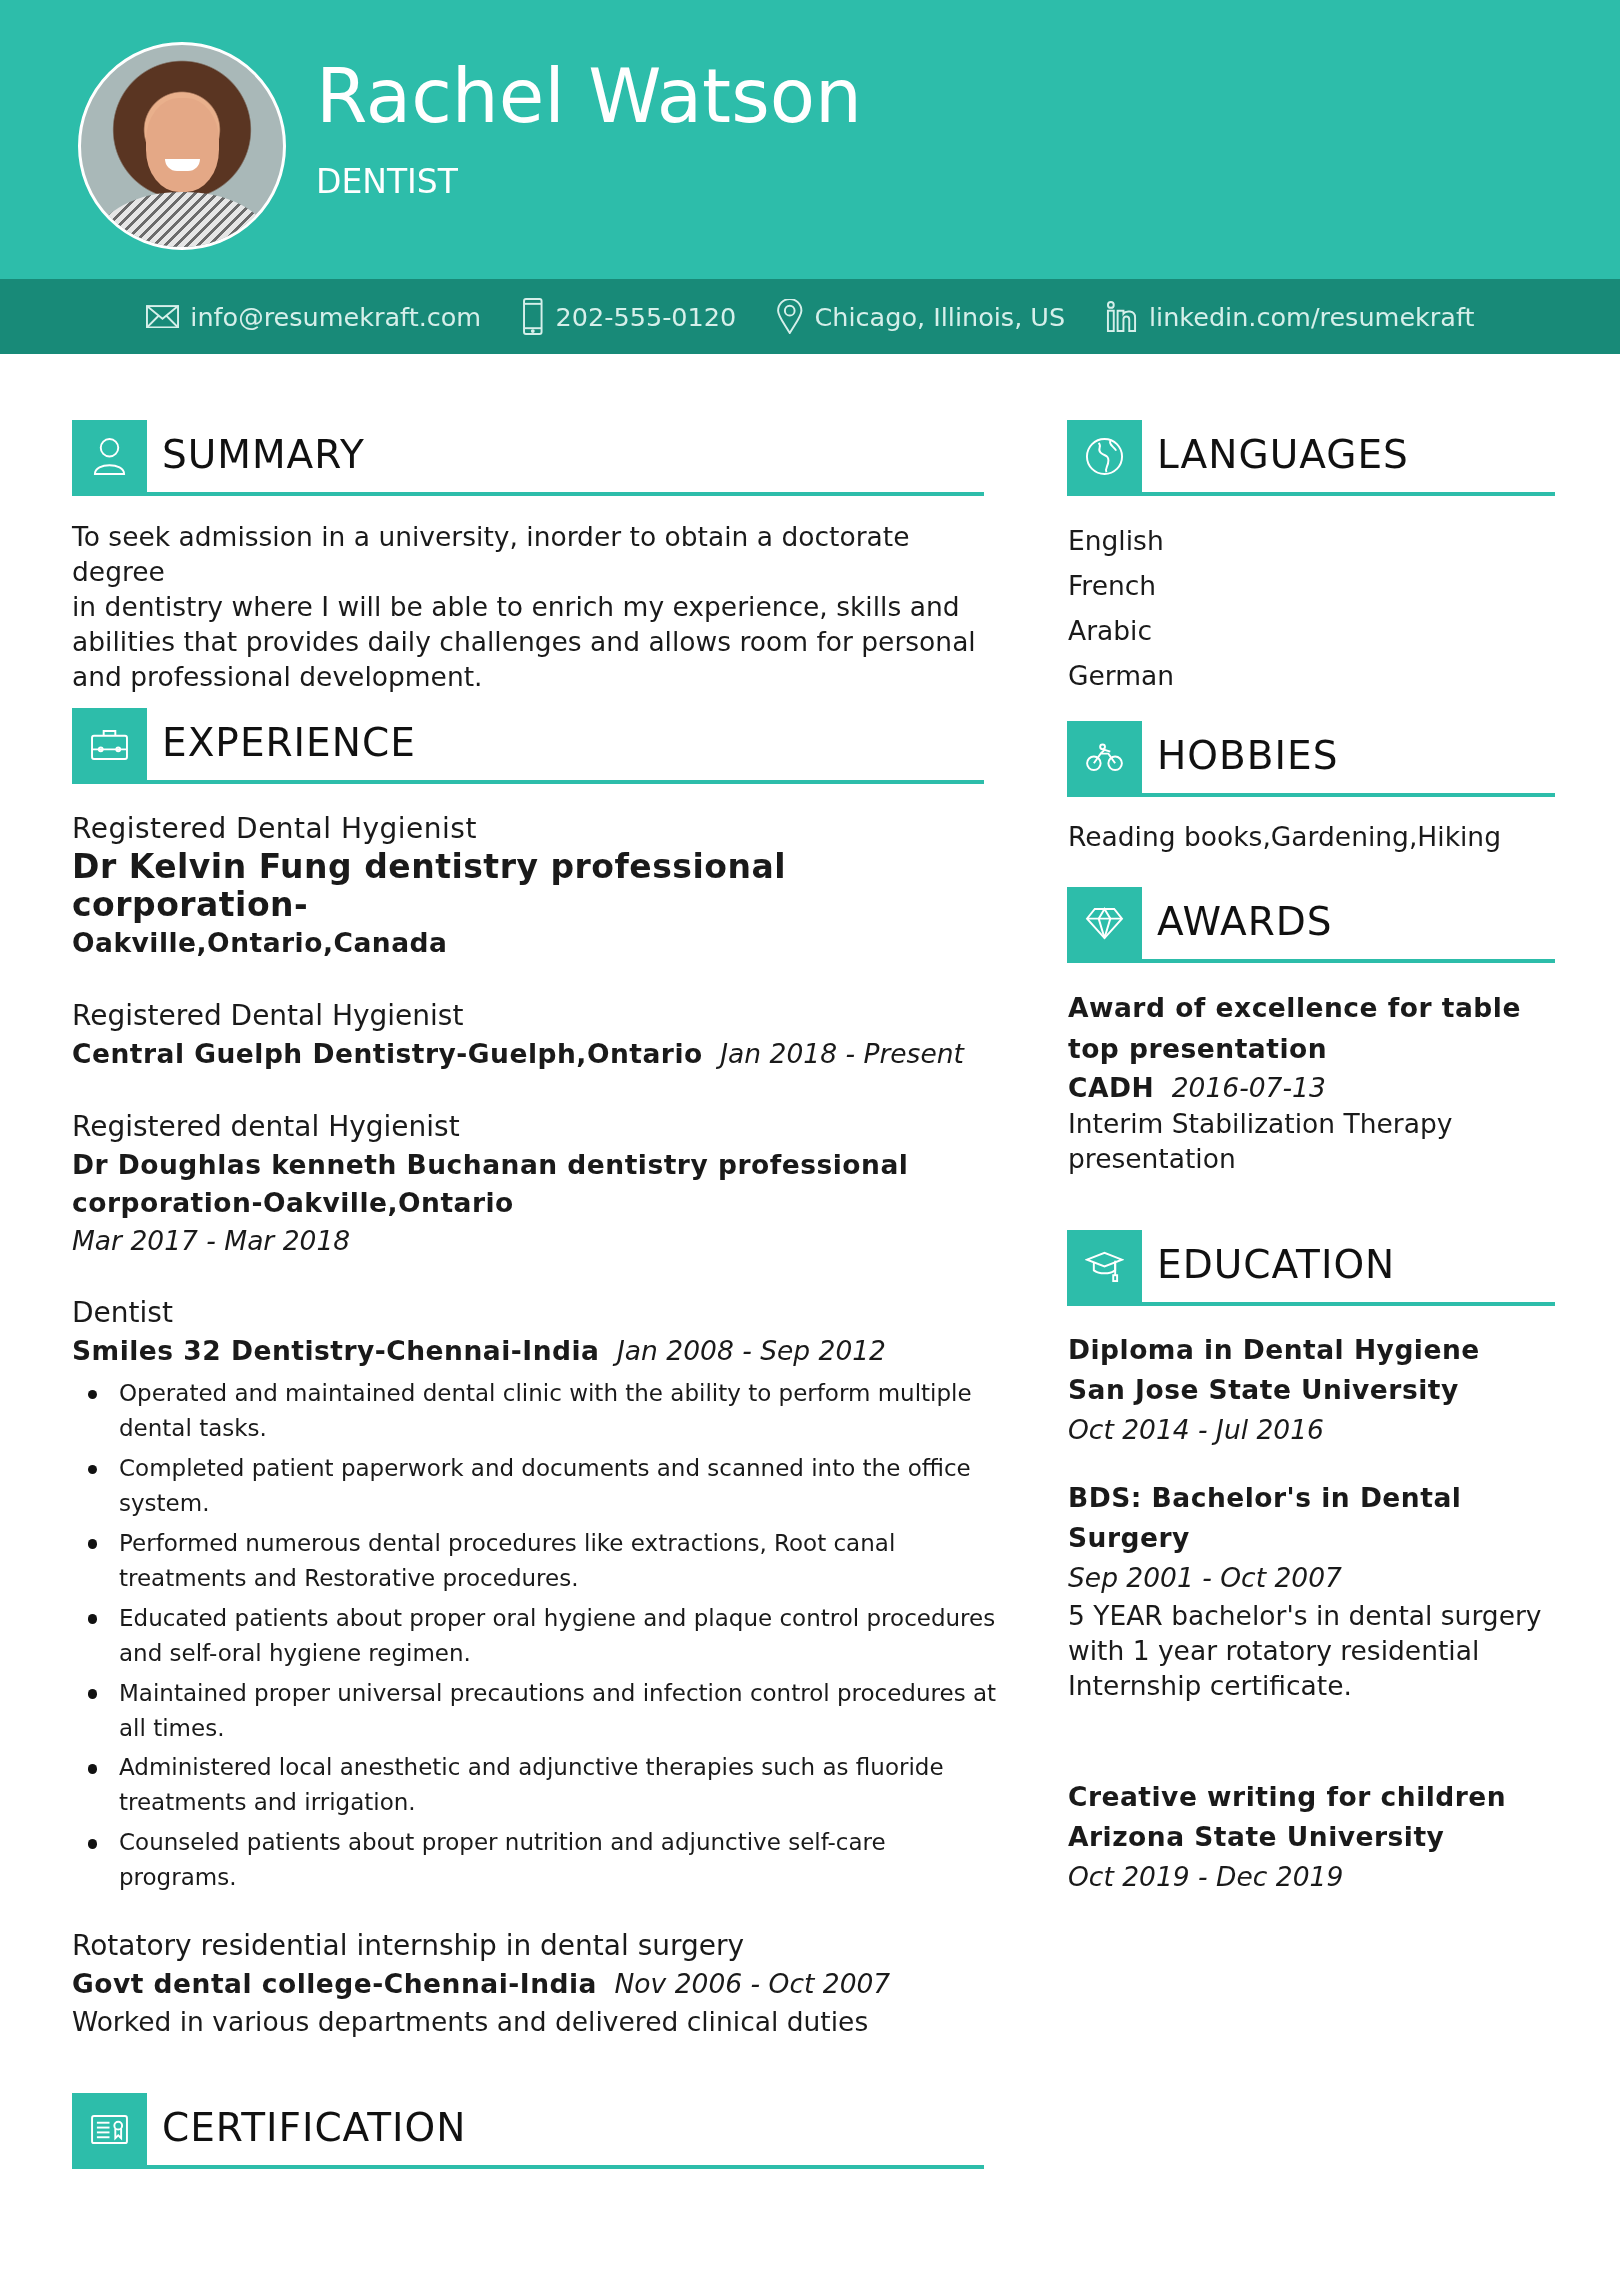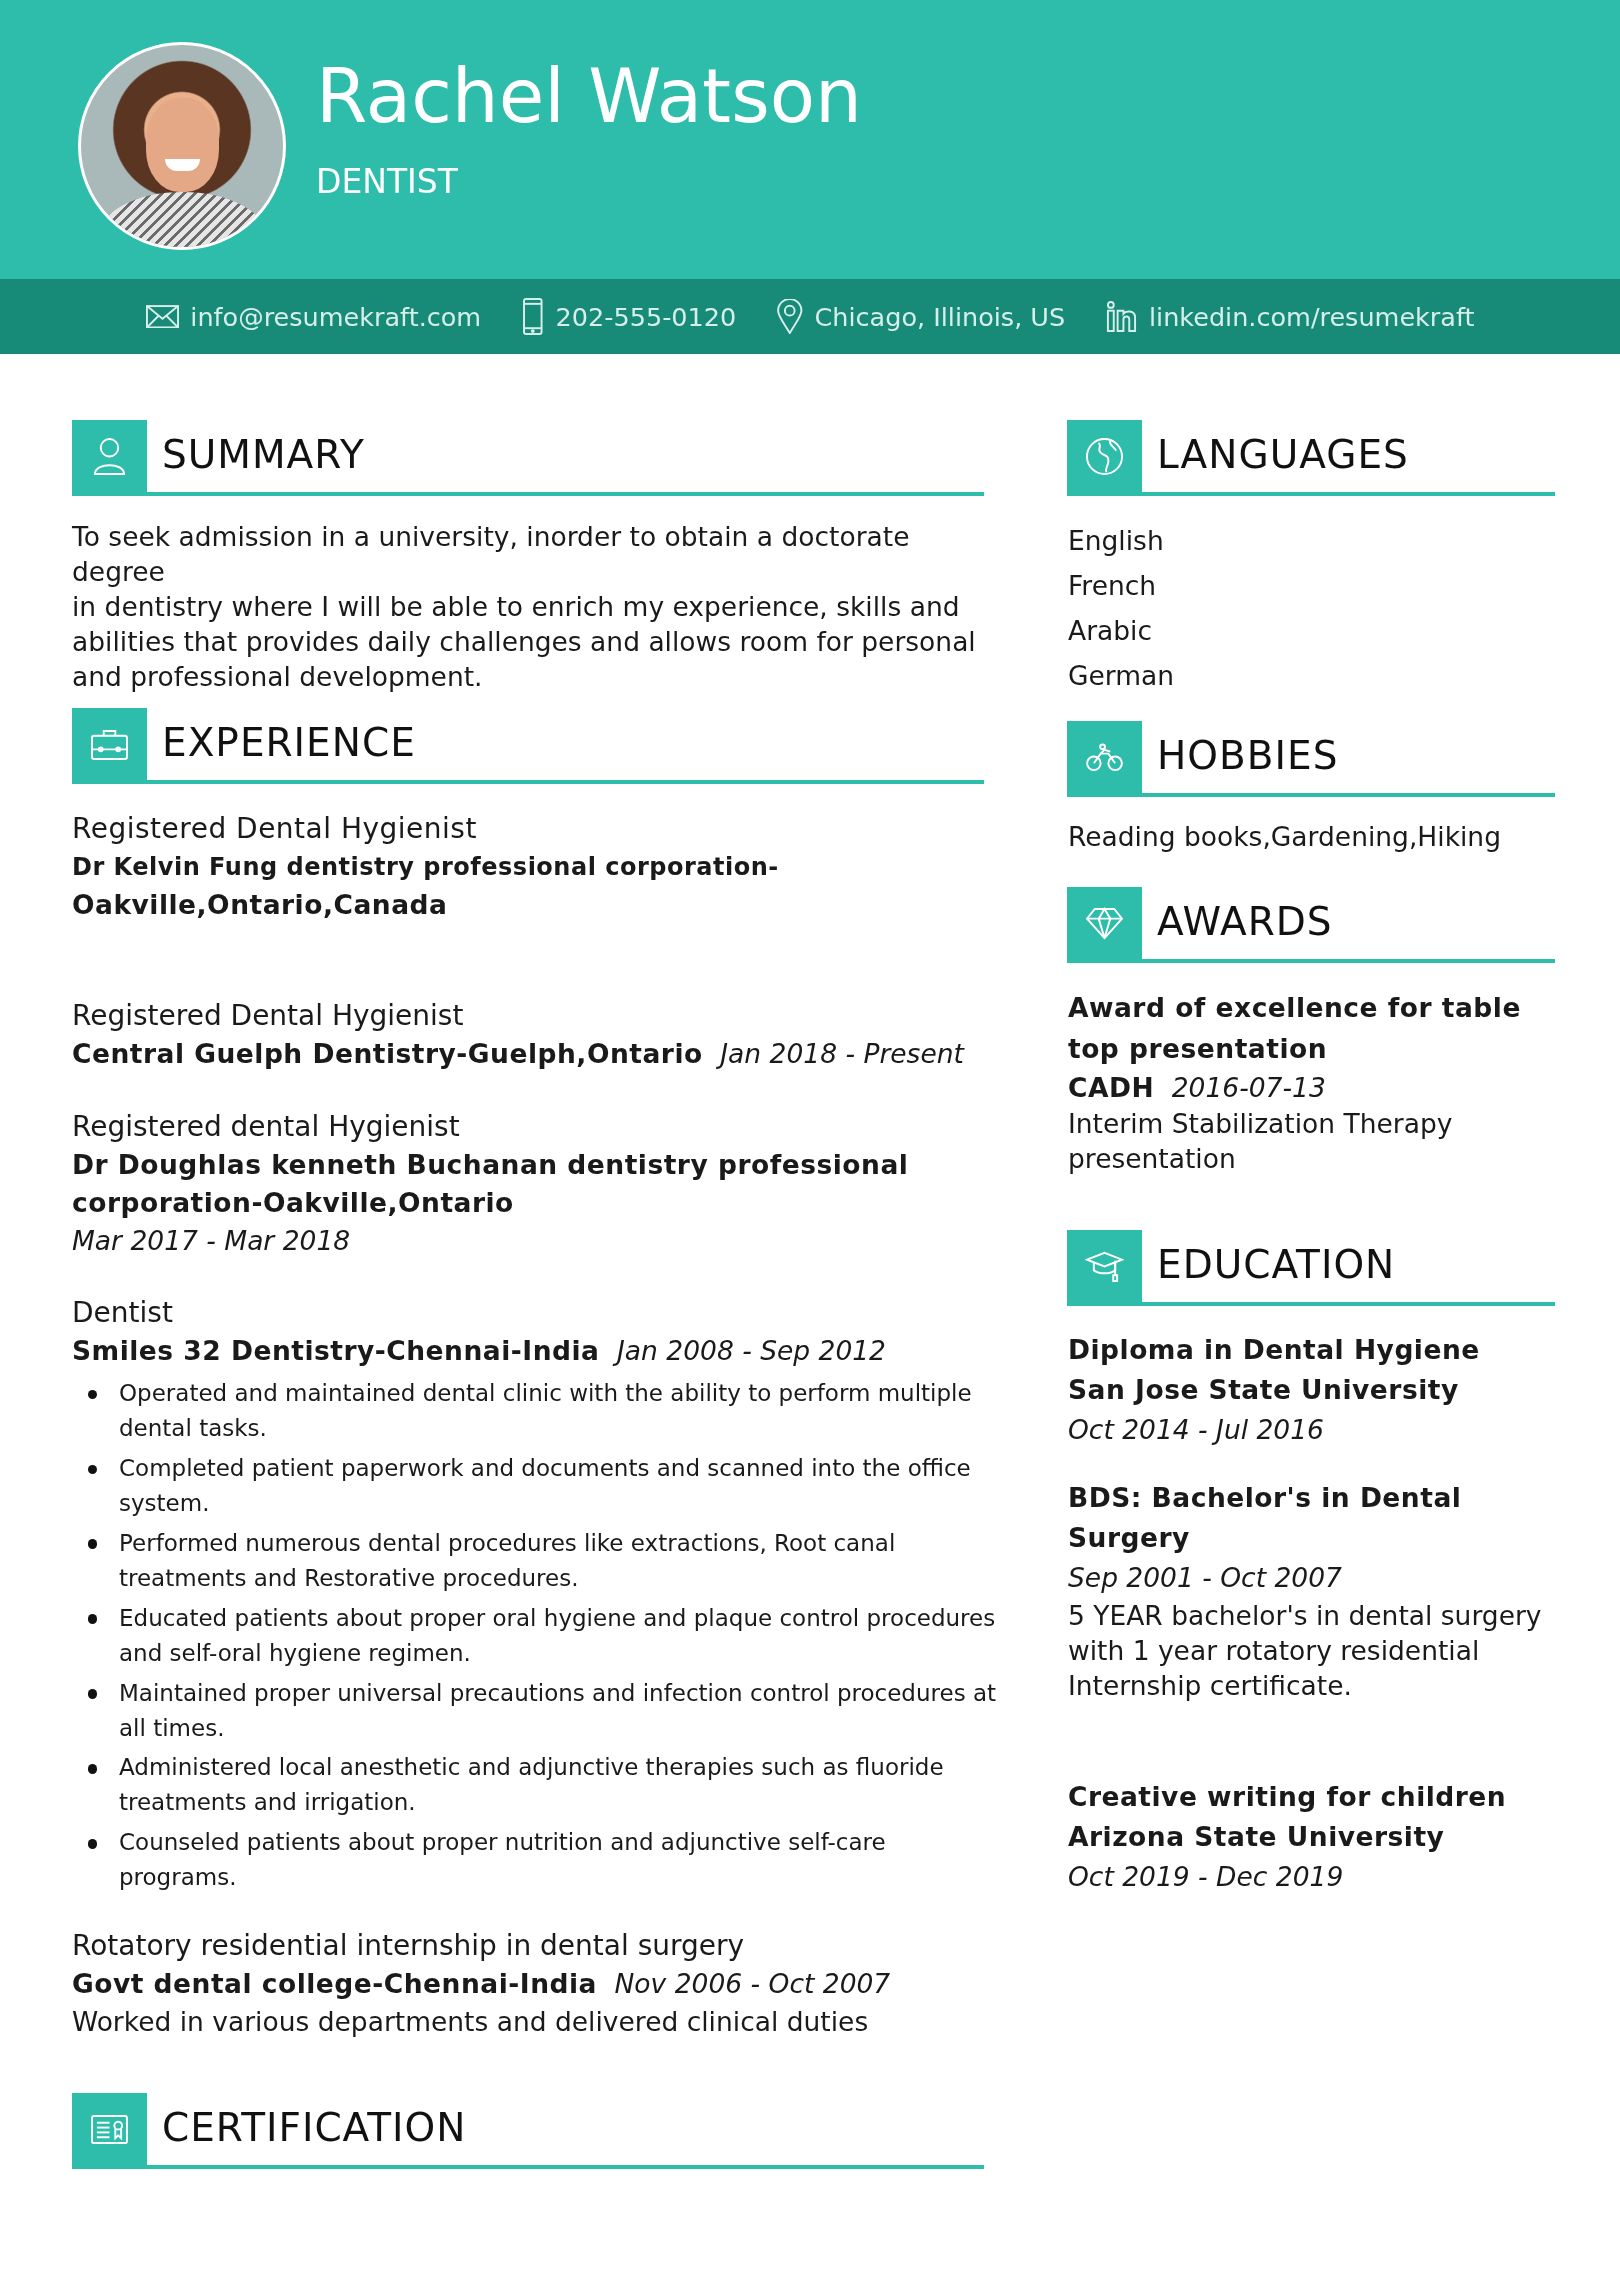--- a/index.html
+++ b/index.html
@@ -111,21 +111,21 @@
         <circle cx="11" cy="22" r="2"></circle>
         <circle cx="29" cy="22" r="2"></circle>
     </svg>
   </div>
   <div class="line"></div>
   <div class="label">EXPERIENCE</div>
 </div>
 
 <div class="txt" style="left:72px; top:810px; width:931px; line-height:38px;">
   <div class="semi" style="font-weight:normal; font-size:28px;">Registered Dental Hygienist</div>
-  <div class="semi" style="font-weight:bold; font-size:24px;">Dr Kelvin Fung dentistry professional corporation-</div>
+  <div class="semi" style="font-weight:bold; font-size:33px;">Dr Kelvin Fung dentistry professional corporation-</div>
   <div class="semi" style="font-weight:bold; font-size:26.5px;">Oakville,Ontario,Canada</div>
 </div>
 
 <div class="txt" style="left:72px; top:997px; width:931px; line-height:38px;">
   <div style="font-size:28px;">Registered Dental Hygienist</div>
   <div style="display:flex; align-items:baseline; gap:17.6px;">
     <span class="semi">Central Guelph Dentistry-Guelph,Ontario</span>
     <span class="ital">Jan 2018 - Present</span>
   </div>
 </div>

